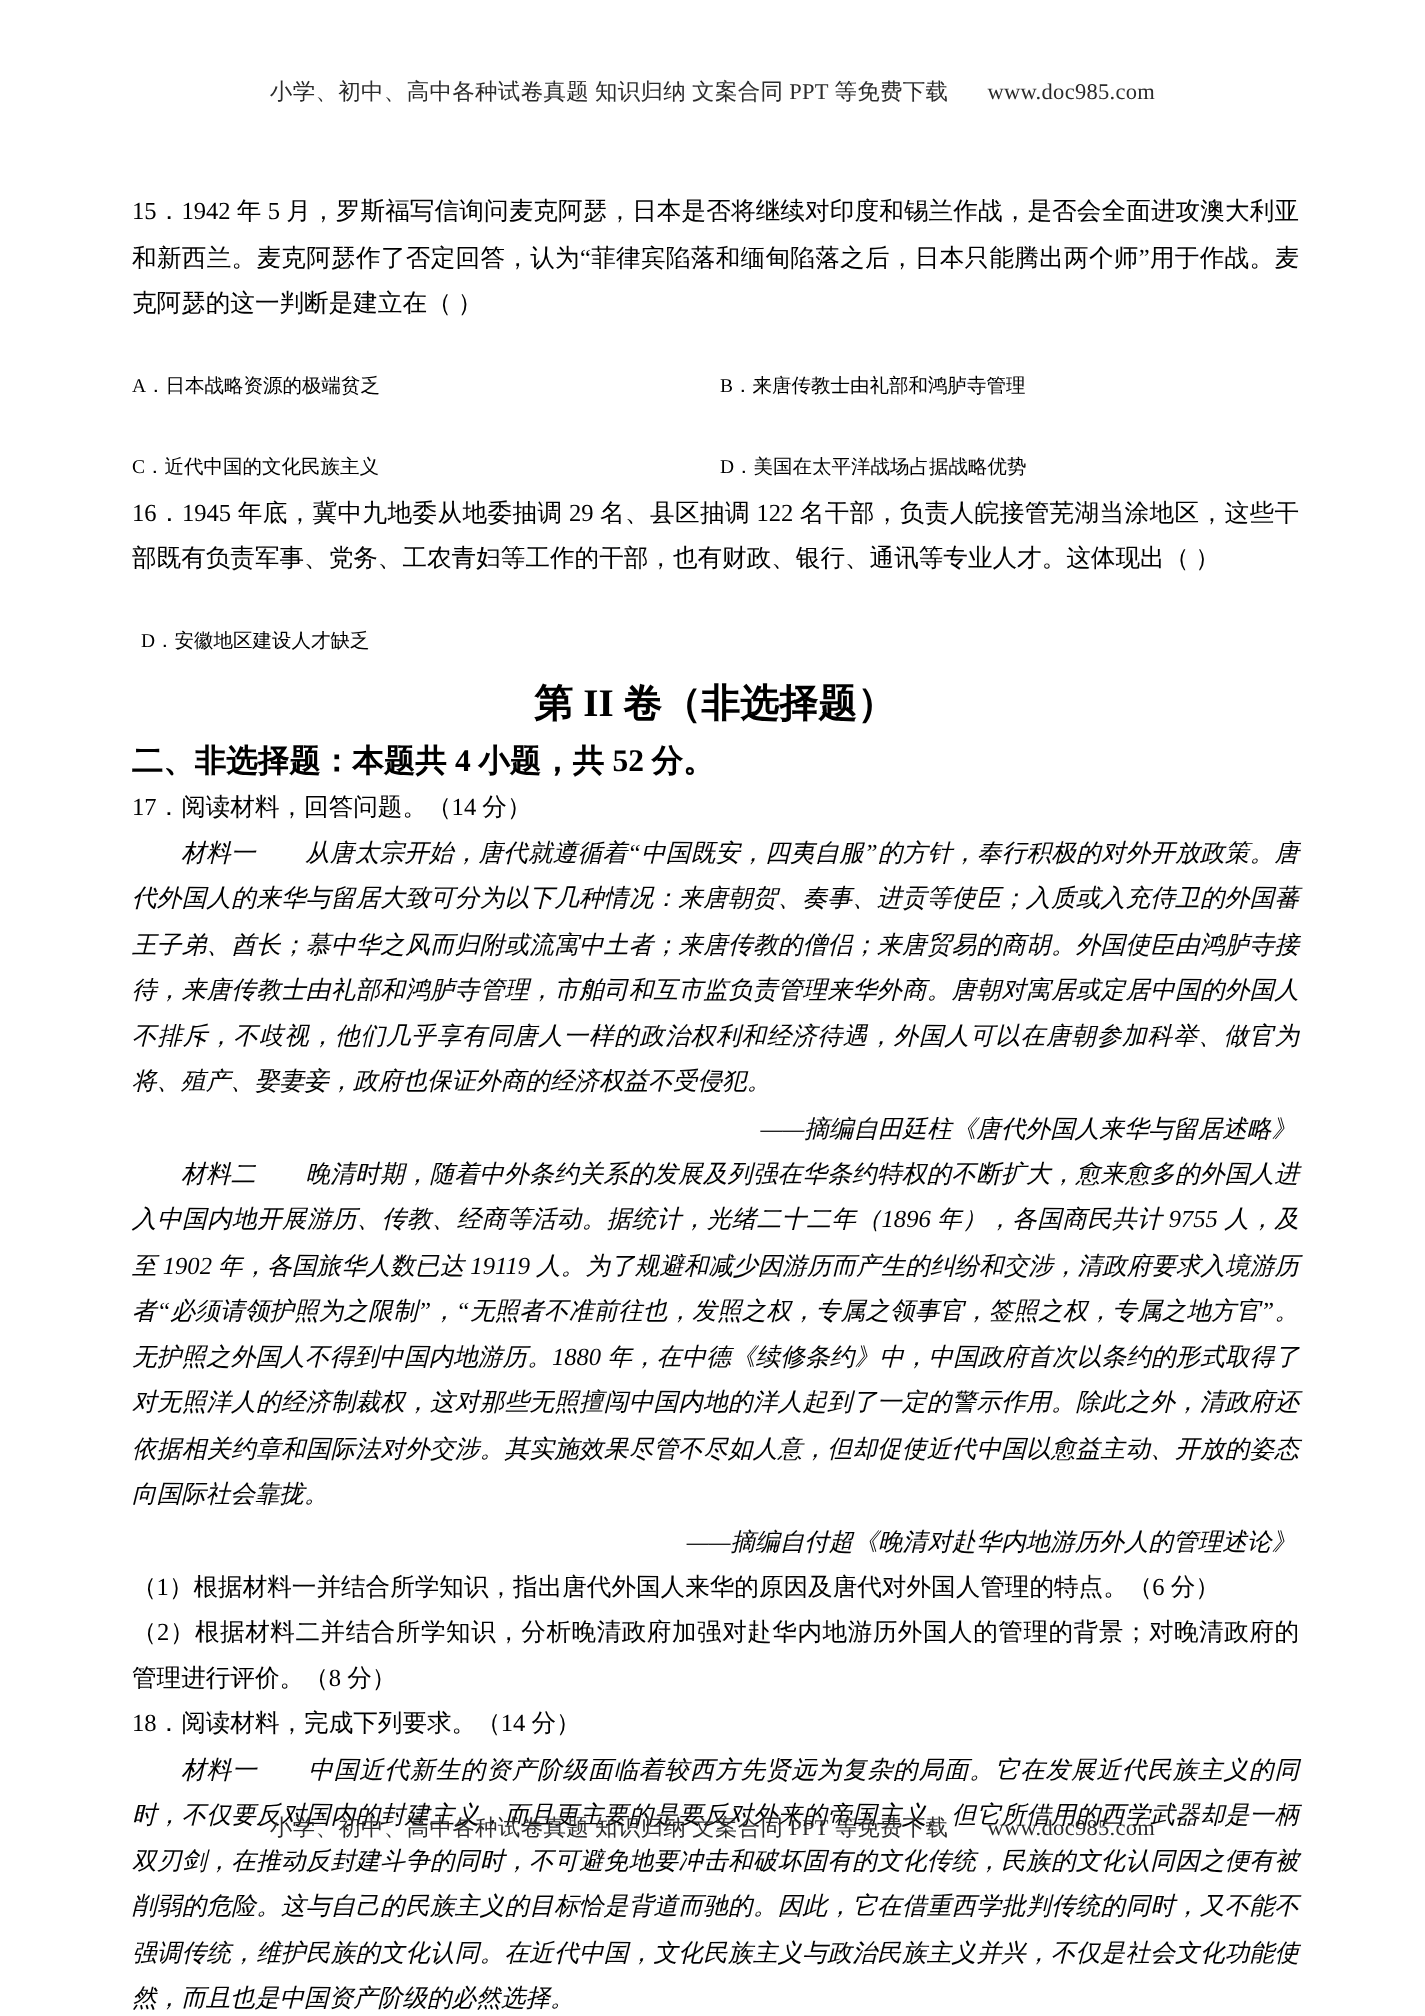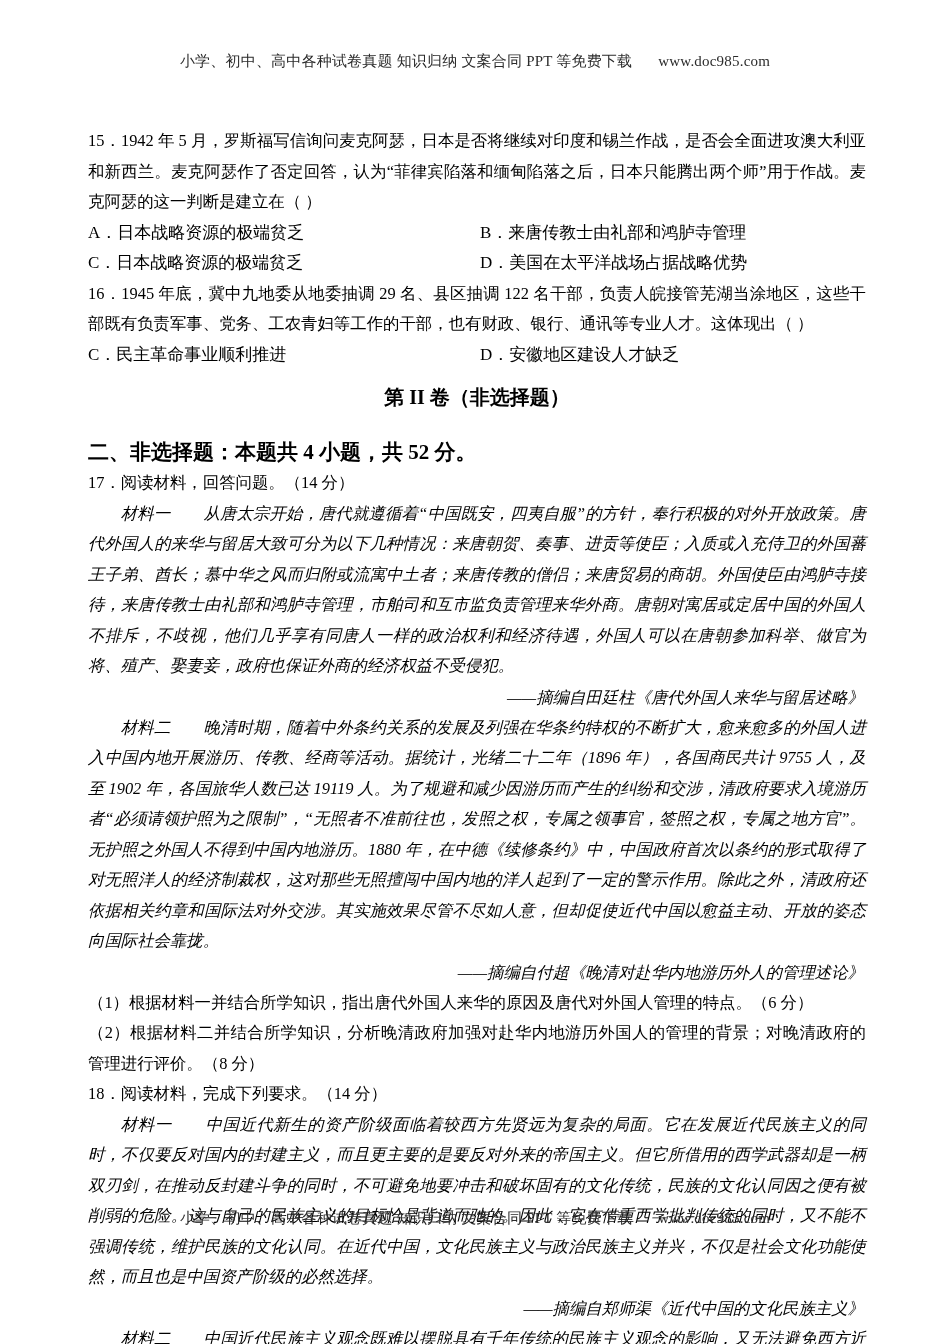--- a/index.html
+++ b/index.html
@@ -69,34 +69,35 @@
   .indent2 { text-indent: 2em; }
 
   
   .q-stem { margin-top: 0; }
   .options {
     display: flex;
     width: 100%;
   }
   .opt-col {
     width: 50%;
-    font-size: 17px;
+    font-size: 13px;
     line-height: 30.5px;
+    margin-top: 24px;
   }
   .opt-col.right { padding-left: 6px; }
 
   
   .vol-heading {
     text-align: center;
-    font-size: 20px;
+    font-size: 26px;
     line-height: 42px;
     font-weight: bold;
     font-family: "Liberation Serif", "DejaVu Serif", serif;
     margin-top: 6px;
-    margin-bottom: 19px;
+    margin-bottom: 2px;
   }
   .section-line {
     font-weight: bold;
     font-size: 21px;
     line-height: 31px;
   }
   
   .attrib {
     text-align: right;
     font-style: italic;
@@ -116,29 +117,28 @@
 
   <div class="content">
 
     <div>
       <p class="song q-stem">15．1942 年 5 月，罗斯福写信询问麦克阿瑟，日本是否将继续对印度和锡兰作战，是否会全面进攻澳大利亚和新西兰。麦克阿瑟作了否定回答，认为“菲律宾陷落和缅甸陷落之后，日本只能腾出两个师”用于作战。麦克阿瑟的这一判断是建立在（    ）</p>
       <div class="options">
         <div class="opt-col song">A．日本战略资源的极端贫乏</div>
         <div class="opt-col right song">B．来唐传教士由礼部和鸿胪寺管理</div>
       </div>
       <div class="options">
-        <div class="opt-col song">C．日本战略资源的极端贫乏</div>
+        <div class="opt-col song">C．近代中国的文化民族主义</div>
         <div class="opt-col right song">D．美国在太平洋战场占据战略优势</div>
       </div>
     </div>
 
     <div>
       <p class="song q-stem">16．1945 年底，冀中九地委从地委抽调 29 名、县区抽调 122 名干部，负责人皖接管芜湖当涂地区，这些干部既有负责军事、党务、工农青妇等工作的干部，也有财政、银行、通讯等专业人才。这体现出（    ）</p>
       <div class="options">
-        <div class="opt-col song">C．民主革命事业顺利推进</div>
         <div class="opt-col right song">D．安徽地区建设人才缺乏</div>
       </div>
     </div>
 
     <div class="vol-heading">第 II 卷（非选择题）</div>
 
     <p class="song section-line">二、非选择题：本题共 4 小题，共 52 分。</p>
 
     <div>
       <p class="song">17．阅读材料，回答问题。（14 分）</p>

